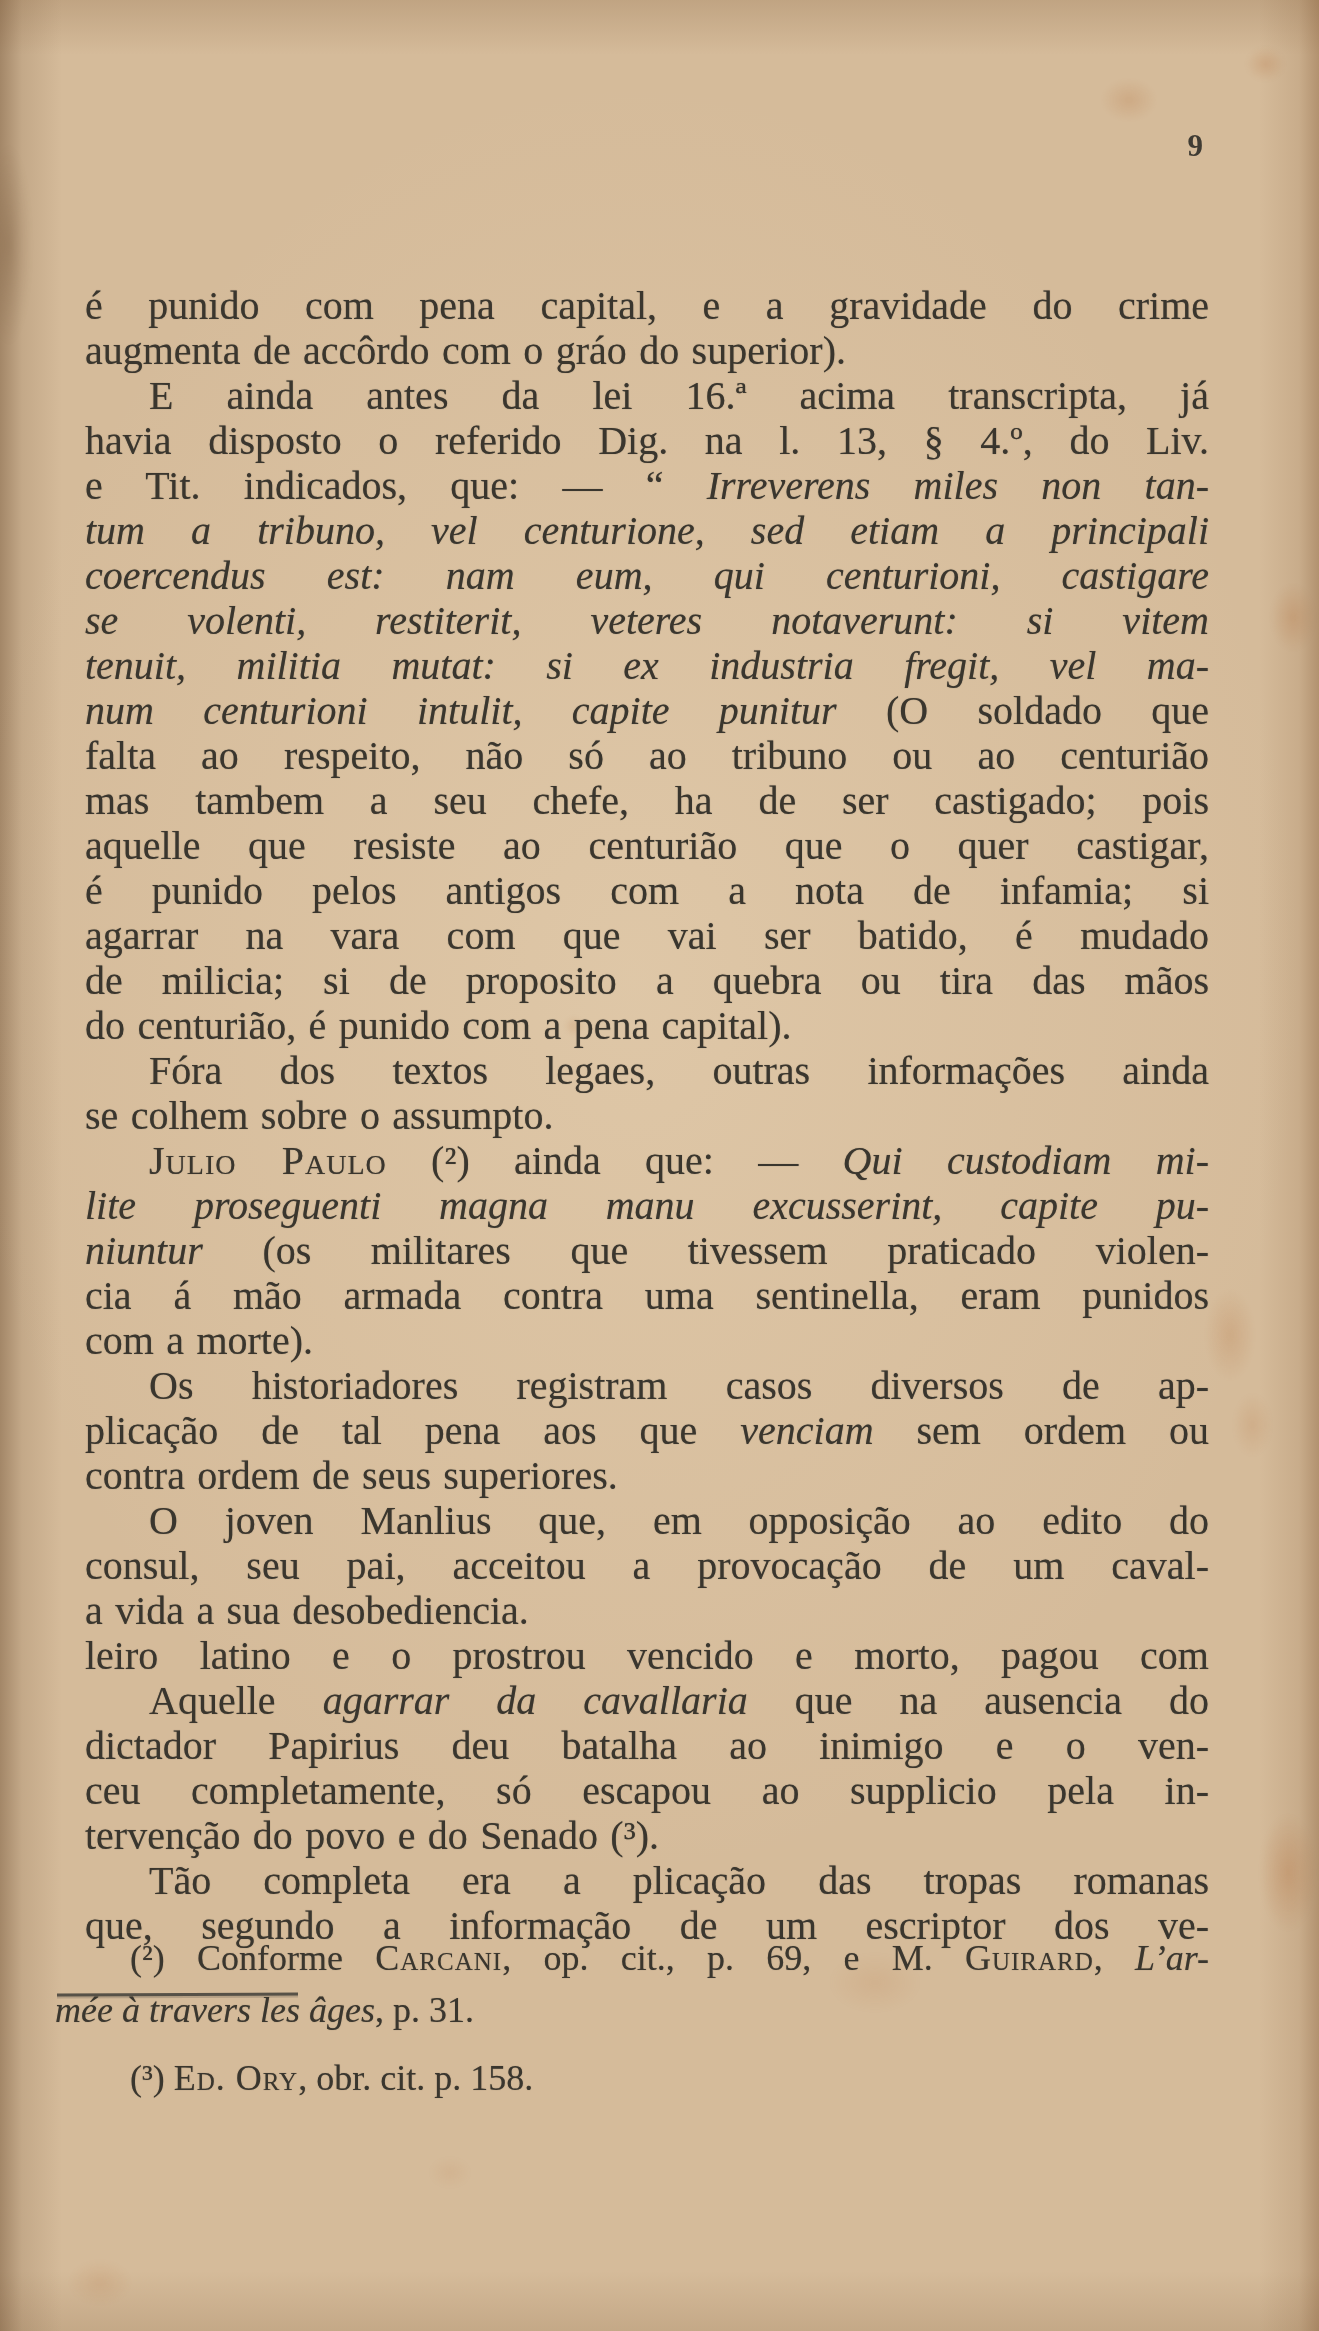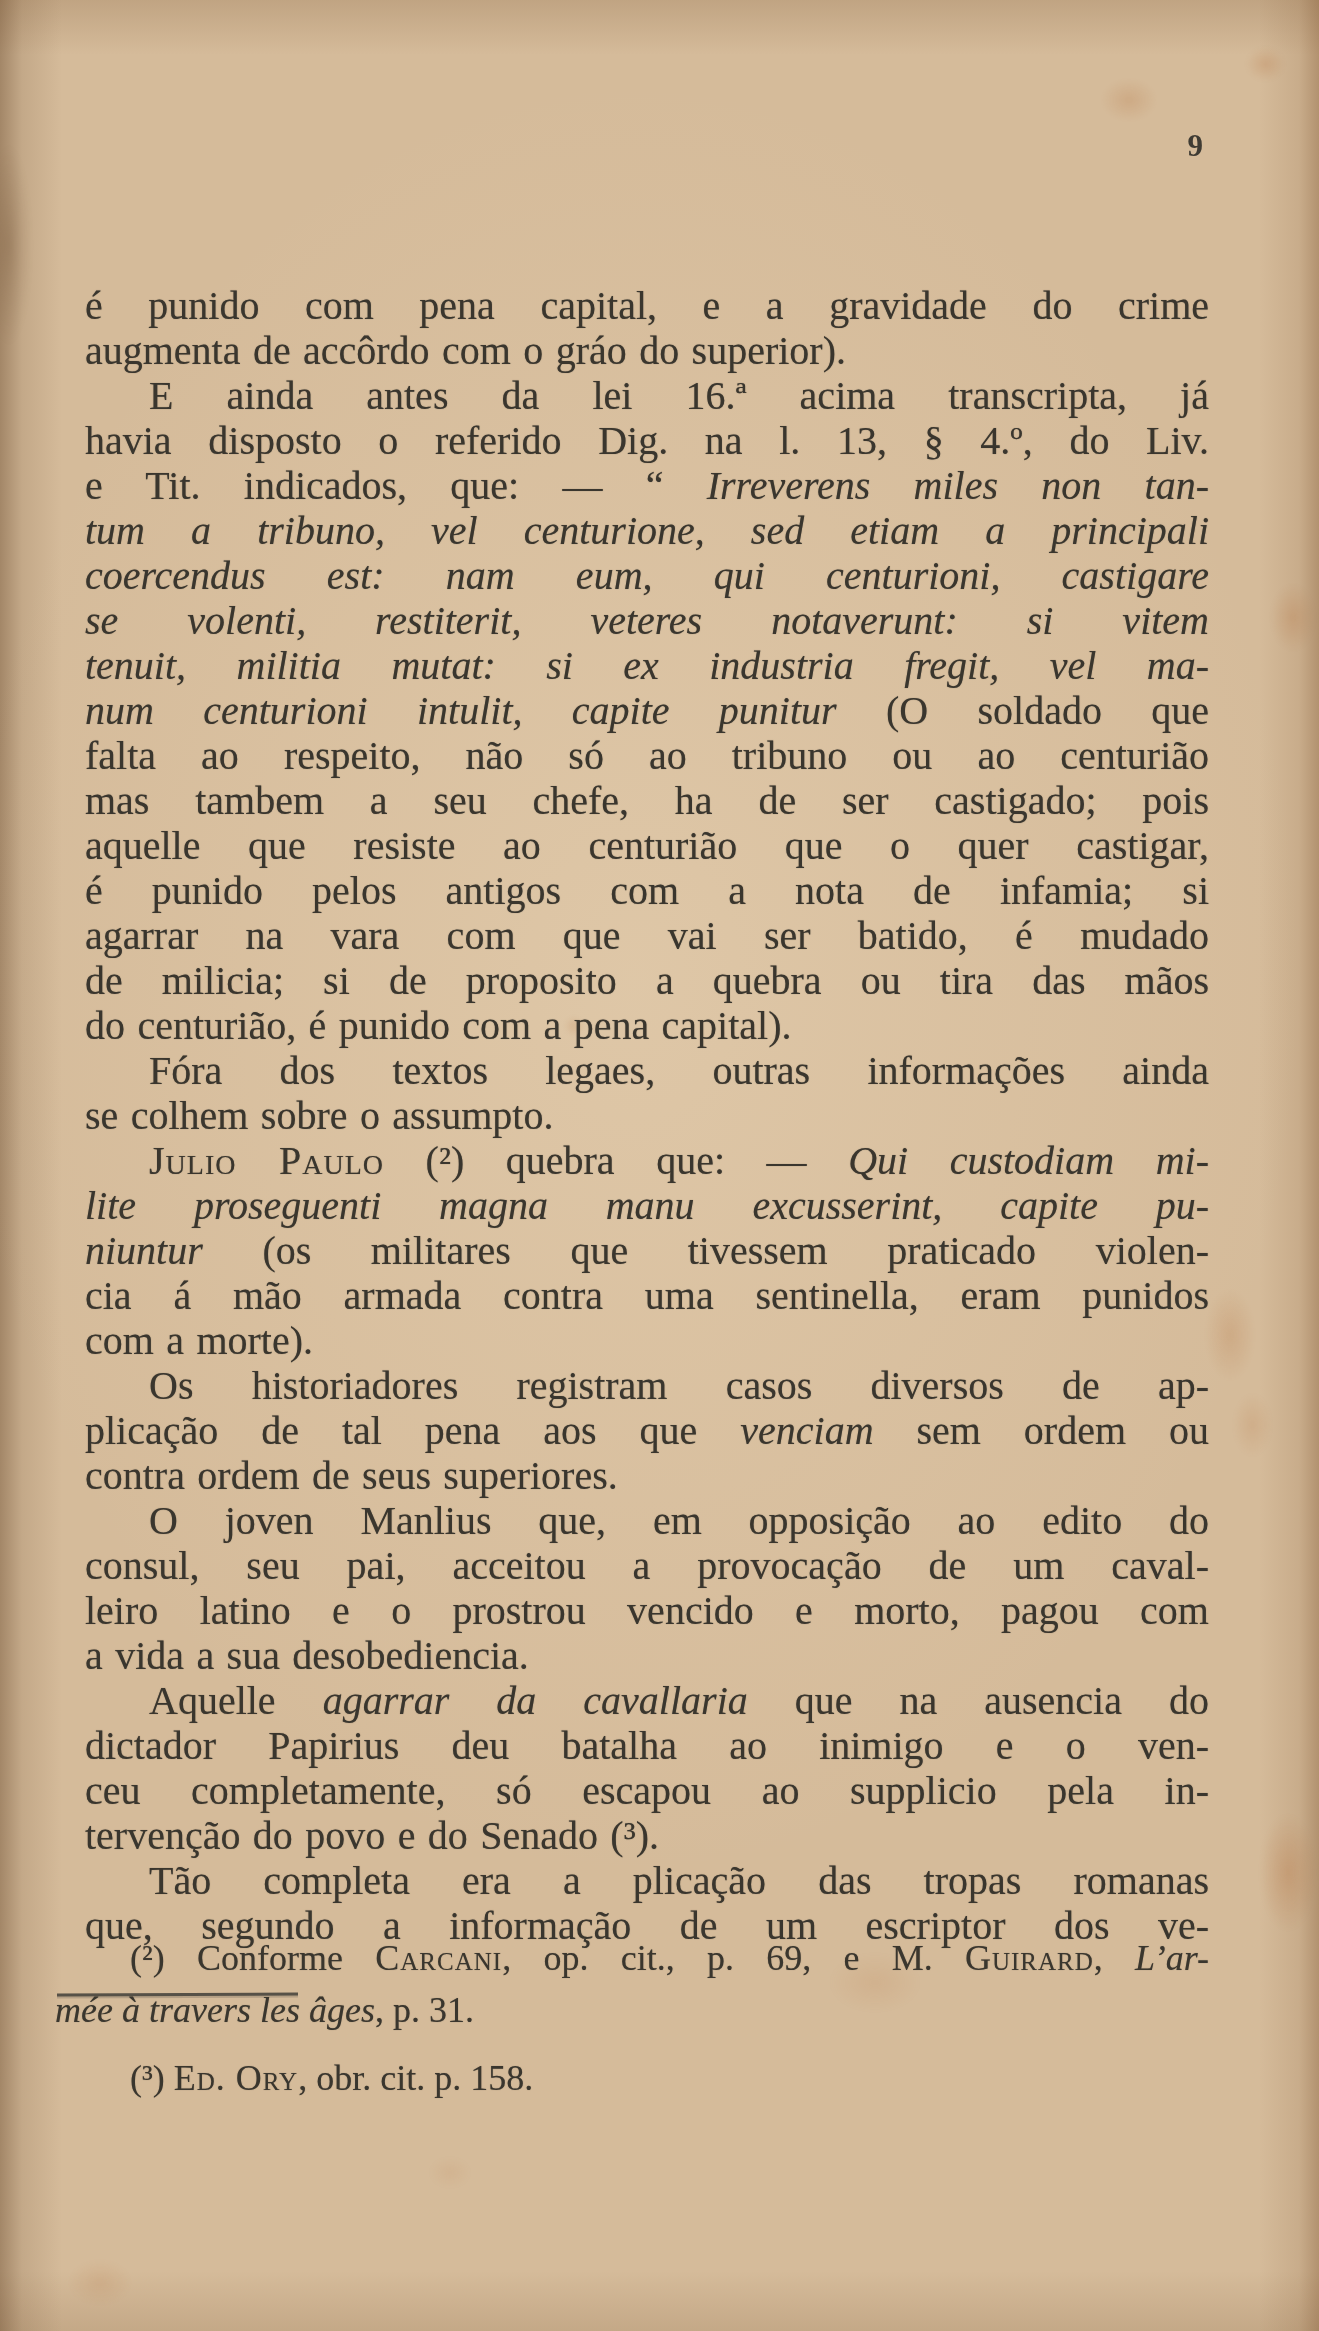--- a/index.html
+++ b/index.html
@@ -102,32 +102,32 @@
       <div class="ln"><span class="i">num centurioni intulit, capite punitur</span><span class="r"> (O soldado que</span></div>
       <div class="ln"><span class="r">falta ao respeito, não só ao tribuno ou ao centurião</span></div>
       <div class="ln"><span class="r">mas tambem a seu chefe, ha de ser castigado; pois</span></div>
       <div class="ln"><span class="r">aquelle que resiste ao centurião que o quer castigar,</span></div>
       <div class="ln"><span class="r">é punido pelos antigos com a nota de infamia; si</span></div>
       <div class="ln"><span class="r">agarrar na vara com que vai ser batido, é mudado</span></div>
       <div class="ln"><span class="r">de milicia; si de proposito a quebra ou tira das mãos</span></div>
       <div class="ln end"><span class="r">do centurião, é punido com a pena capital).</span></div>
       <div class="ln ind"><span class="r">Fóra dos textos legaes, outras informações ainda</span></div>
       <div class="ln end"><span class="r">se colhem sobre o assumpto.</span></div>
-      <div class="ln ind"><span class="sc">Julio Paulo</span><span class="r"> (²) quebra que: — </span><span class="i">Qui custodiam mi-</span></div>
+      <div class="ln ind"><span class="sc">Julio Paulo</span><span class="r"> (²) ainda que: — </span><span class="i">Qui custodiam mi-</span></div>
       <div class="ln"><span class="i">lite proseguenti magna manu excusserint, capite pu-</span></div>
       <div class="ln"><span class="i">niuntur</span><span class="r"> (os militares que tivessem praticado violen-</span></div>
       <div class="ln"><span class="r">cia á mão armada contra uma sentinella, eram punidos</span></div>
       <div class="ln end"><span class="r">com a morte).</span></div>
       <div class="ln ind"><span class="r">Os historiadores registram casos diversos de ap-</span></div>
       <div class="ln"><span class="r">plicação de tal pena aos que </span><span class="i">venciam</span><span class="r"> sem ordem ou</span></div>
       <div class="ln end"><span class="r">contra ordem de seus superiores.</span></div>
       <div class="ln ind"><span class="r">O joven Manlius que, em opposição ao edito do</span></div>
       <div class="ln"><span class="r">consul, seu pai, acceitou a provocação de um caval-</span></div>
+      <div class="ln end"><span class="r">a vida a sua desobediencia.</span></div>
       <div class="ln"><span class="r">leiro latino e o prostrou vencido e morto, pagou com</span></div>
-      <div class="ln end"><span class="r">a vida a sua desobediencia.</span></div>
       <div class="ln ind"><span class="r">Aquelle </span><span class="i">agarrar da cavallaria</span><span class="r"> que na ausencia do</span></div>
       <div class="ln"><span class="r">dictador Papirius deu batalha ao inimigo e o ven-</span></div>
       <div class="ln"><span class="r">ceu completamente, só escapou ao supplicio pela in-</span></div>
       <div class="ln end"><span class="r">tervenção do povo e do Senado (³).</span></div>
       <div class="ln ind"><span class="r">Tão completa era a plicação das tropas romanas</span></div>
       <div class="ln"><span class="r">que, segundo a informação de um escriptor dos ve-</span></div>
     </div>
 
   <div class="foot-sep"></div>
 

